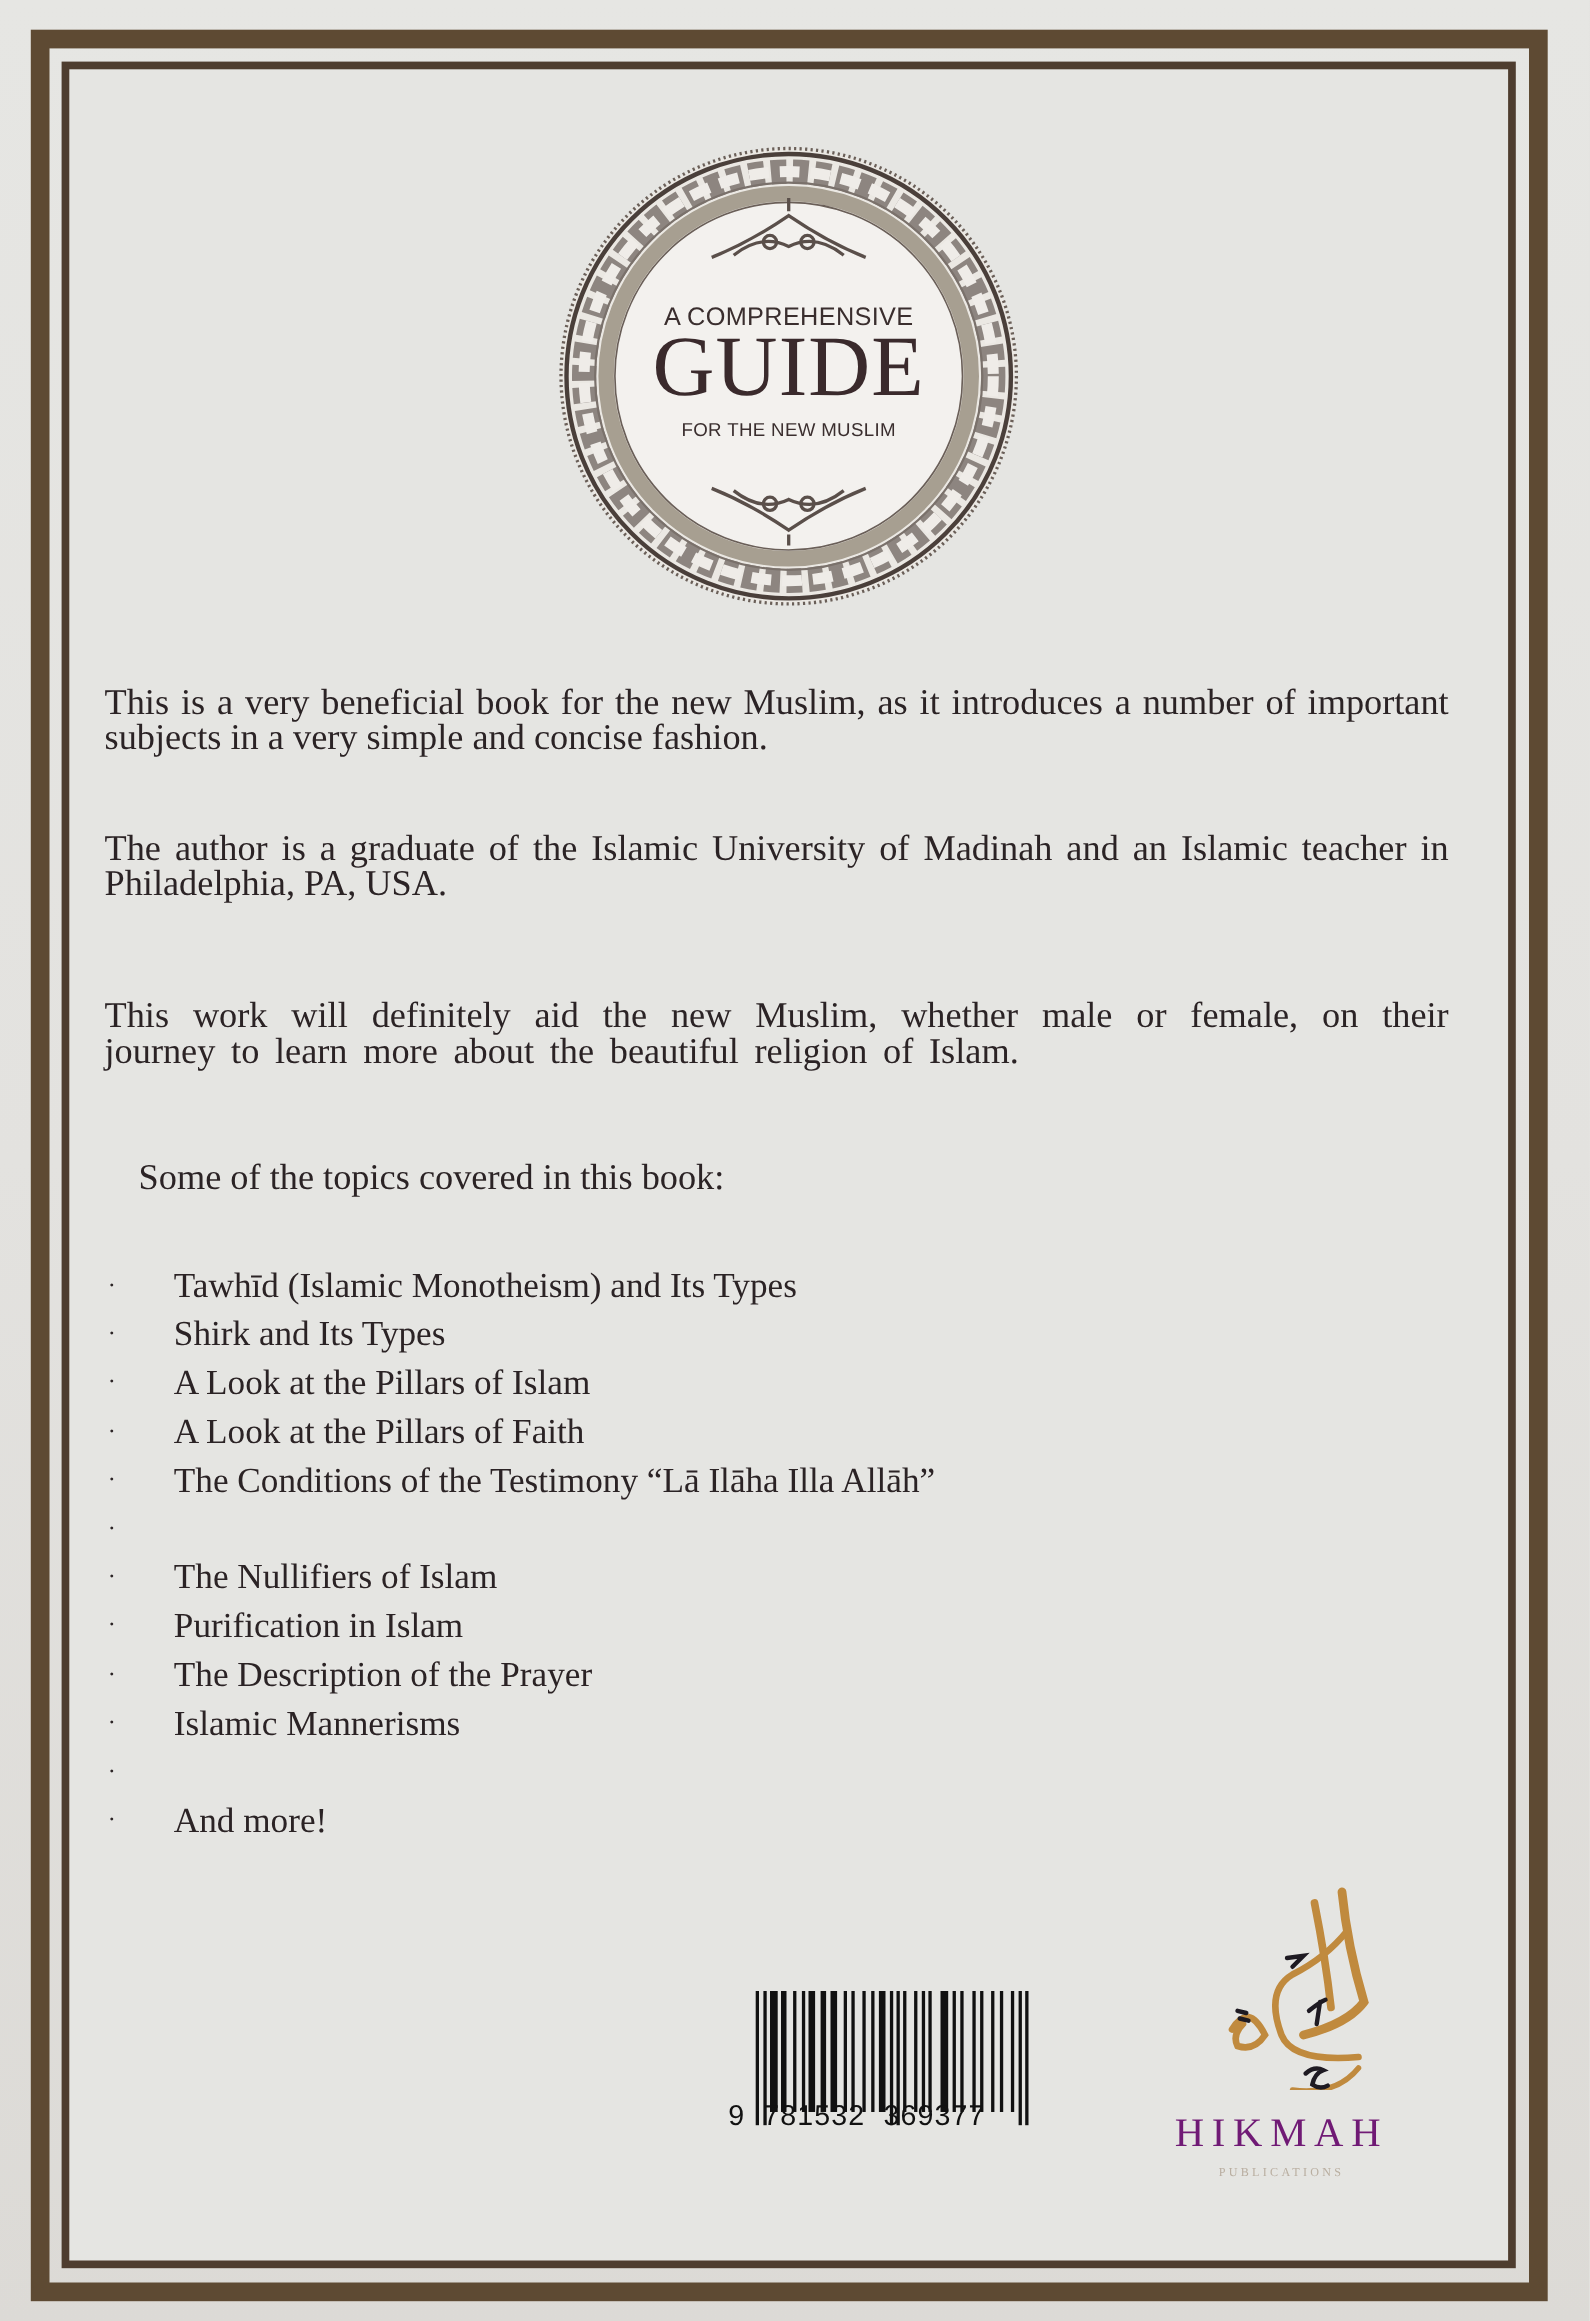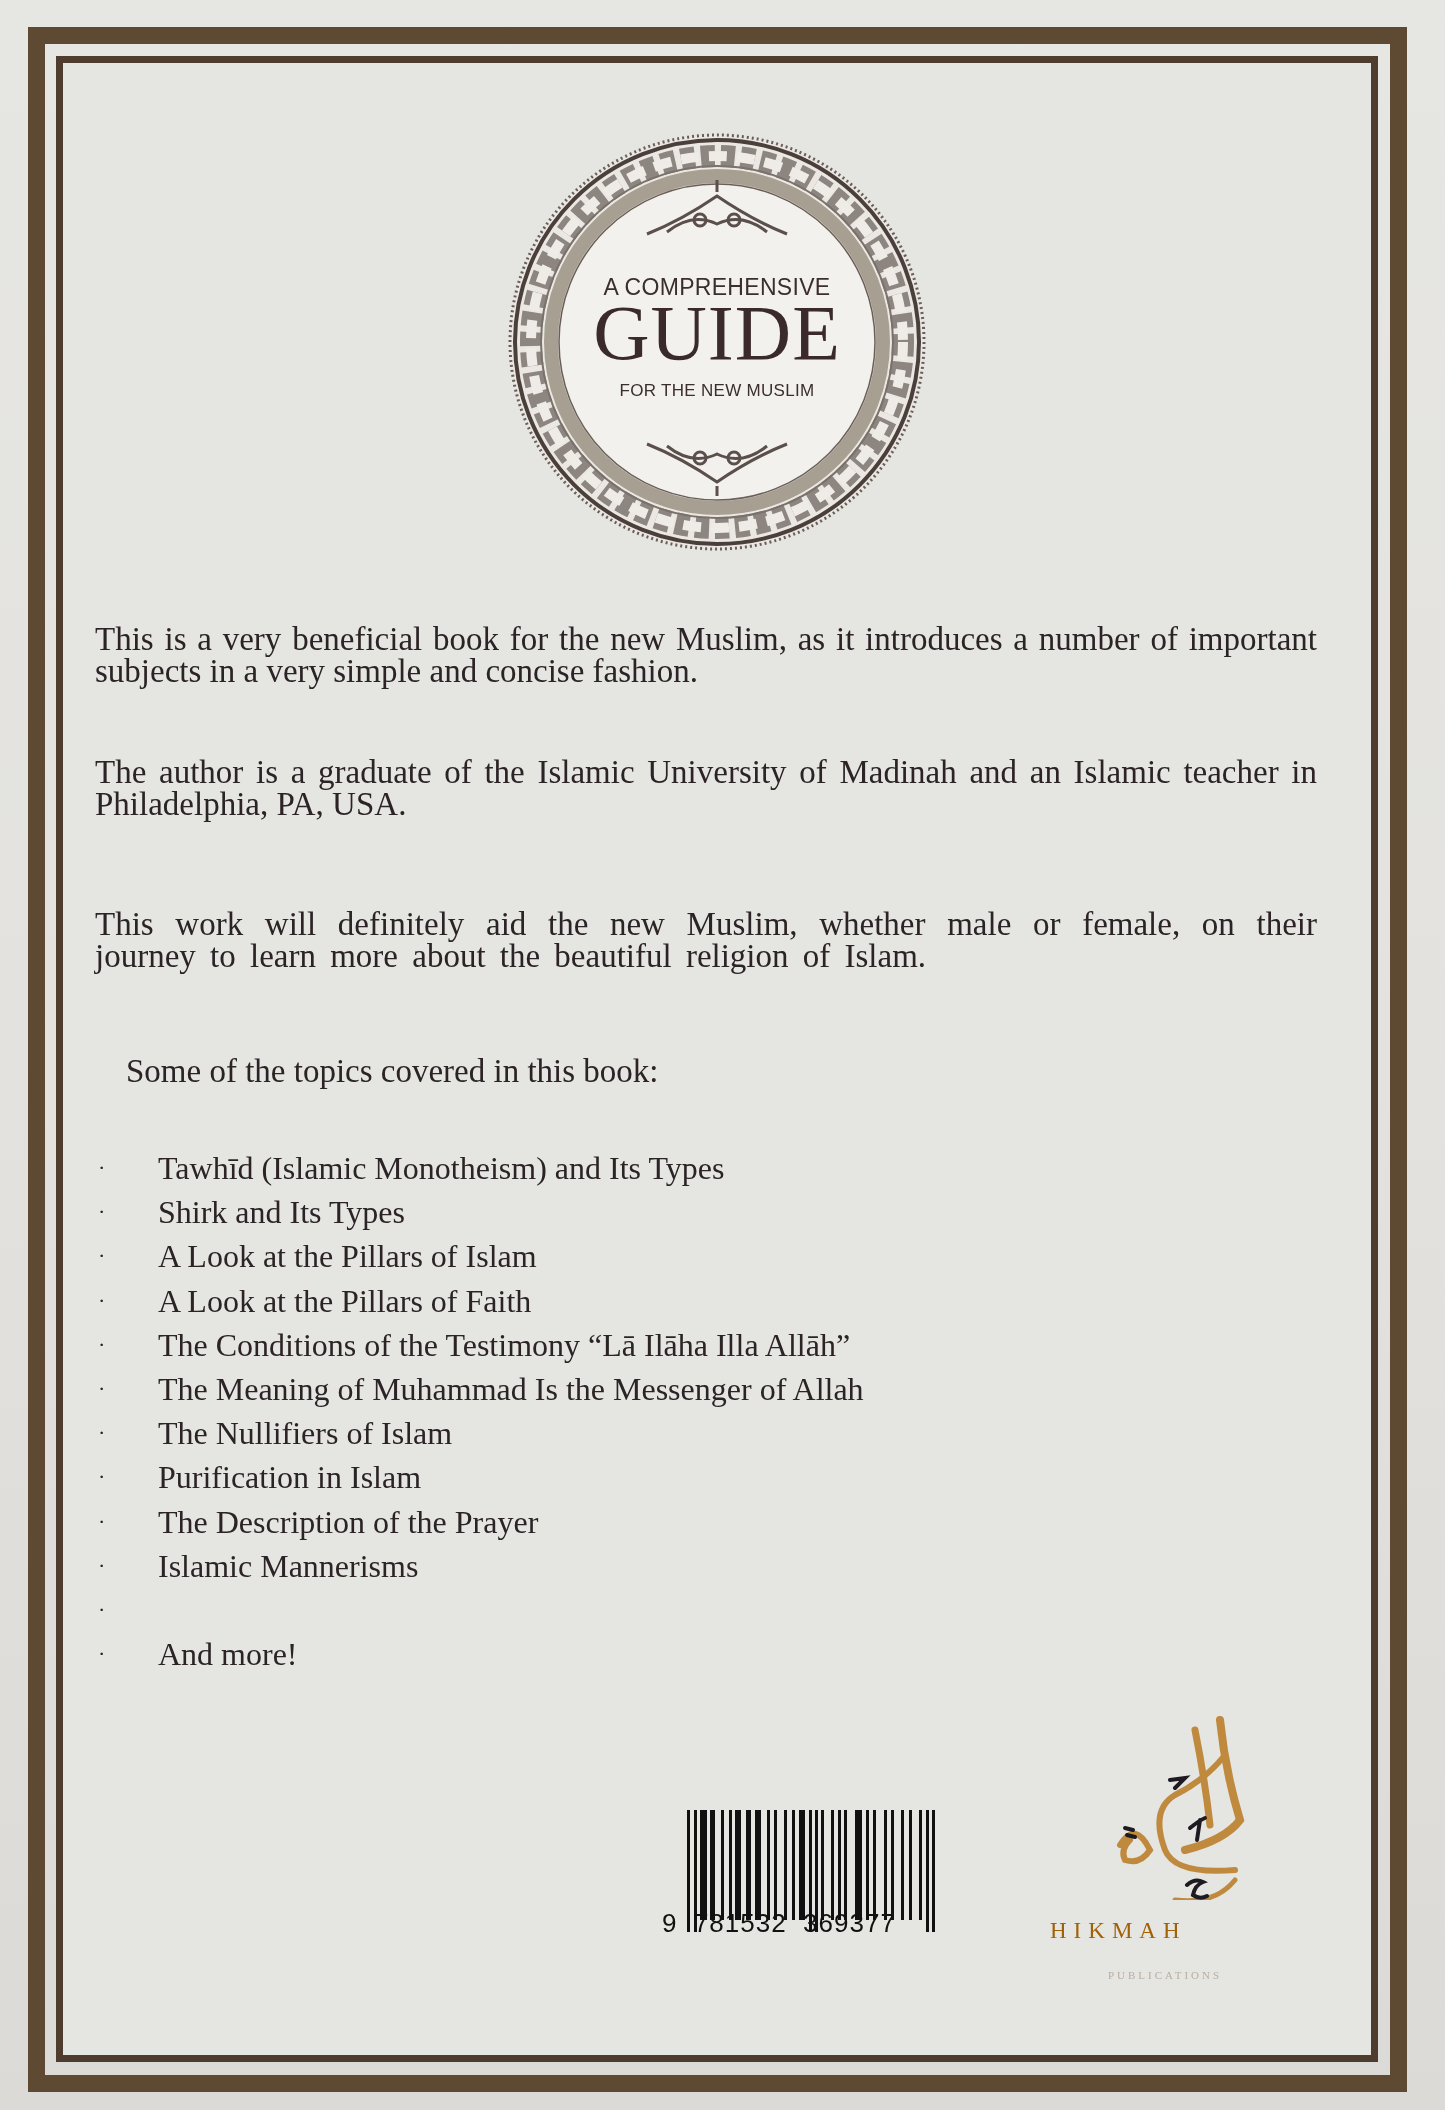--- a/index.html
+++ b/index.html
@@ -63,22 +63,22 @@
   
   .barcode { position:absolute; left:683px; top:1810px; width:260px; height:125px; }
   .barcode-digits {
     position:absolute; left:662px; top:1908px; width:290px;
     font-family:"Liberation Sans", sans-serif; font-size:26px; color:#111;
     letter-spacing:1px; white-space:pre;
   }
   
   .logo { position:absolute; left:1075px; top:1700px; width:200px; height:200px; }
   .logo-name {
-    position:absolute; left:1050px; top:1918px; width:230px; text-align:left;
-    font-family:"Liberation Serif", serif; font-size:23px; letter-spacing:7px; color:#a16207;
+    position:absolute; left:1050px; top:1918px; width:230px; text-align:center;
+    font-family:"Liberation Serif", serif; font-size:37px; letter-spacing:7px; color:#701a75;
   }
   .logo-sub {
     position:absolute; left:1050px; top:1953px; width:230px; text-align:center;
     font-family:"Liberation Serif", serif; font-size:11px; letter-spacing:3px; color:#b9aea0;margin-top:16px;
   }
 </style>
 </head>
 <body>
 
 <div class="page-bg"></div>
@@ -125,21 +125,21 @@
 <div class="para p2">The author is a graduate of the Islamic University of Madinah and an Islamic teacher in Philadelphia, PA, USA.</div>
 <div class="para p3">This work will definitely aid the new Muslim, whether male or female, on their journey to learn more about the beautiful religion of Islam.</div>
 <div class="para p4">Some of the topics covered in this book:</div>
 
 <ul class="topics">
   <li><span class="bullet">·</span><span>Tawhīd (Islamic Monotheism) and Its Types</span></li>
   <li><span class="bullet">·</span><span>Shirk and Its Types</span></li>
   <li><span class="bullet">·</span><span>A Look at the Pillars of Islam</span></li>
   <li><span class="bullet">·</span><span>A Look at the Pillars of Faith</span></li>
   <li><span class="bullet">·</span><span>The Conditions of the Testimony  “Lā Ilāha Illa Allāh”</span></li>
-  <li><span class="bullet">·</span><span>The Meaning of Muhammad Is the Messenger of Allah</span></li>
+  <li><span class="bullet">·</span></li>
   <li><span class="bullet">·</span><span>The Nullifiers of Islam</span></li>
   <li><span class="bullet">·</span><span>Purification in Islam</span></li>
   <li><span class="bullet">·</span><span>The Description of the Prayer</span></li>
   <li><span class="bullet">·</span><span>Islamic Mannerisms</span></li>
   <li><span class="bullet">·</span></li>
   <li><span class="bullet">·</span><span>And more!</span></li>
 </ul>
 
 <svg class="barcode" width="260" height="125" viewBox="0 0 260 125">
   <g fill="#111">

